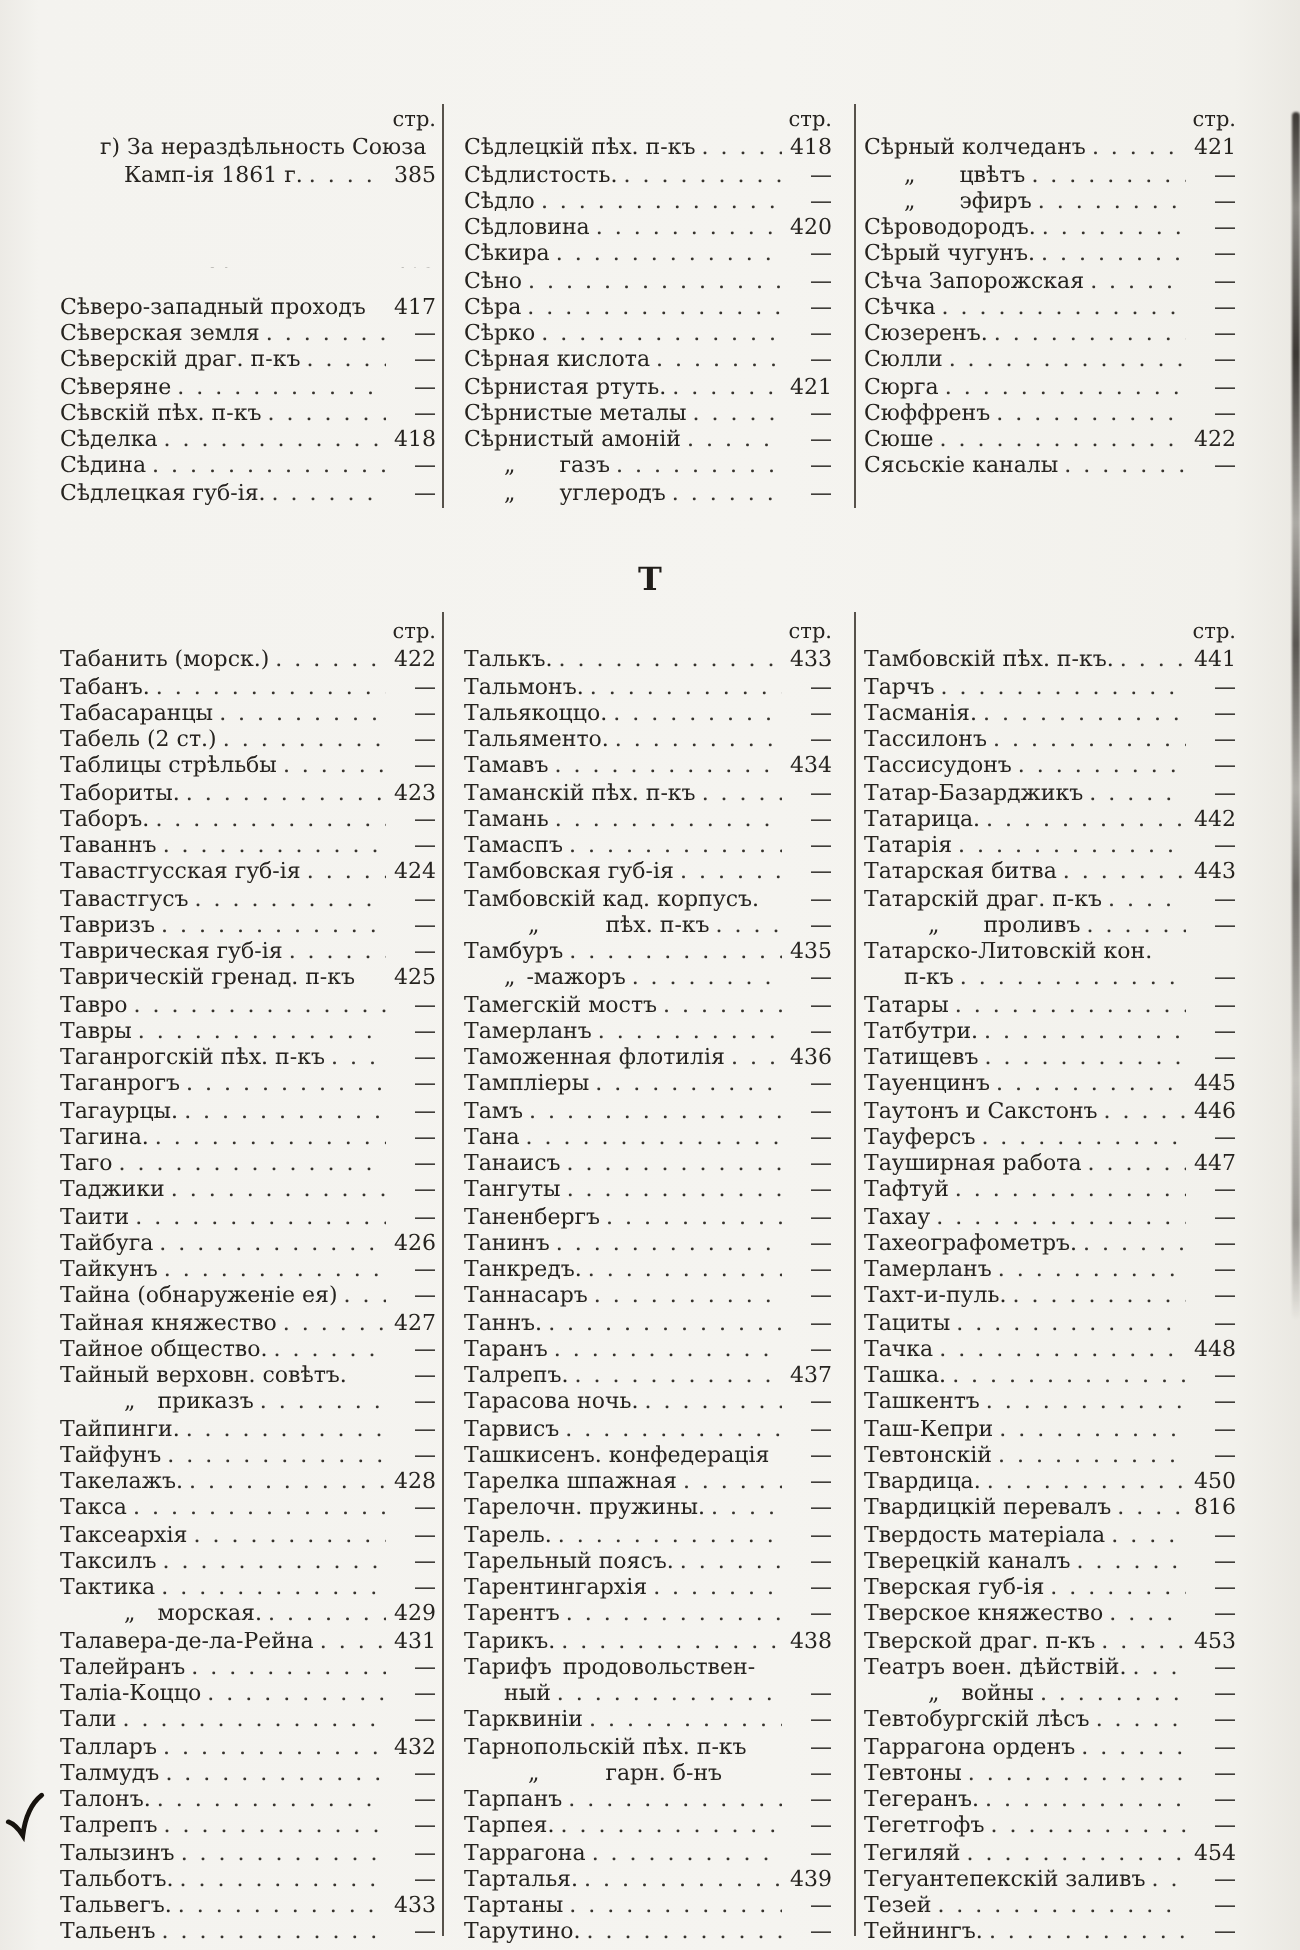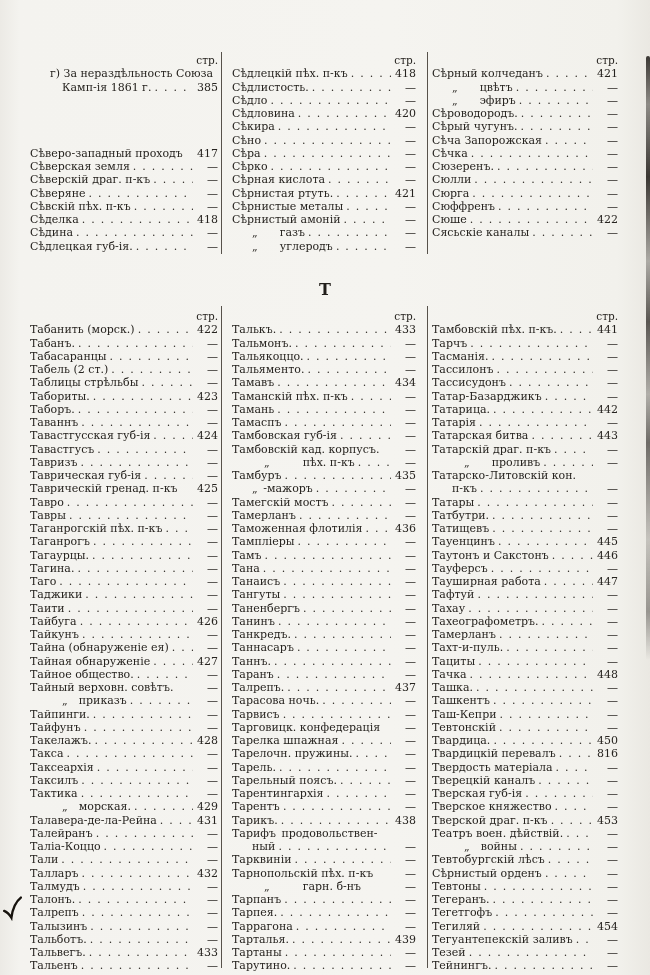--- a/index.html
+++ b/index.html
@@ -414,21 +414,21 @@
         <span class="lbl">Тайкунъ</span>
         <span class="dots">..................................</span>
         <span class="pg">—</span>
       </div>
       <div class="row">
         <span class="lbl">Тайна (обнаруженіе ея)</span>
         <span class="dots">..................................</span>
         <span class="pg">—</span>
       </div>
       <div class="row">
-        <span class="lbl">Тайная обнаруженіе</span>
+        <span class="lbl">Тайная княжество</span>
         <span class="dots">..................................</span>
         <span class="pg">427</span>
       </div>
       <div class="row">
         <span class="lbl">Тайное общество.</span>
         <span class="dots">..................................</span>
         <span class="pg">—</span>
       </div>
       <div class="row">
         <span class="lbl">Тайный верховн. совѣтъ.</span>
@@ -690,21 +690,21 @@
         <span class="lbl">Тарасова ночь.</span>
         <span class="dots">..................................</span>
         <span class="pg">—</span>
       </div>
       <div class="row">
         <span class="lbl">Тарвисъ</span>
         <span class="dots">..................................</span>
         <span class="pg">—</span>
       </div>
       <div class="row">
-        <span class="lbl">Тарговицк. конфедерація</span>
+        <span class="lbl">Ташкисенъ. конфедерація</span>
         <span class="dots"></span>
         <span class="pg">—</span>
       </div>
       <div class="row">
         <span class="lbl">Тарелка шпажная</span>
         <span class="dots">..................................</span>
         <span class="pg">—</span>
       </div>
       <div class="row">
         <span class="lbl">Тарелочн. пружины.</span>
@@ -996,21 +996,21 @@
         <span class="lbl i2">„ войны</span>
         <span class="dots">..................................</span>
         <span class="pg">—</span>
       </div>
       <div class="row">
         <span class="lbl">Тевтобургскій лѣсъ</span>
         <span class="dots">..................................</span>
         <span class="pg">—</span>
       </div>
       <div class="row">
-        <span class="lbl">Сѣрнистый орденъ</span>
+        <span class="lbl">Таррагона орденъ</span>
         <span class="dots">..................................</span>
         <span class="pg">—</span>
       </div>
       <div class="row">
         <span class="lbl">Тевтоны</span>
         <span class="dots">..................................</span>
         <span class="pg">—</span>
       </div>
       <div class="row">
         <span class="lbl">Тегеранъ.</span>

